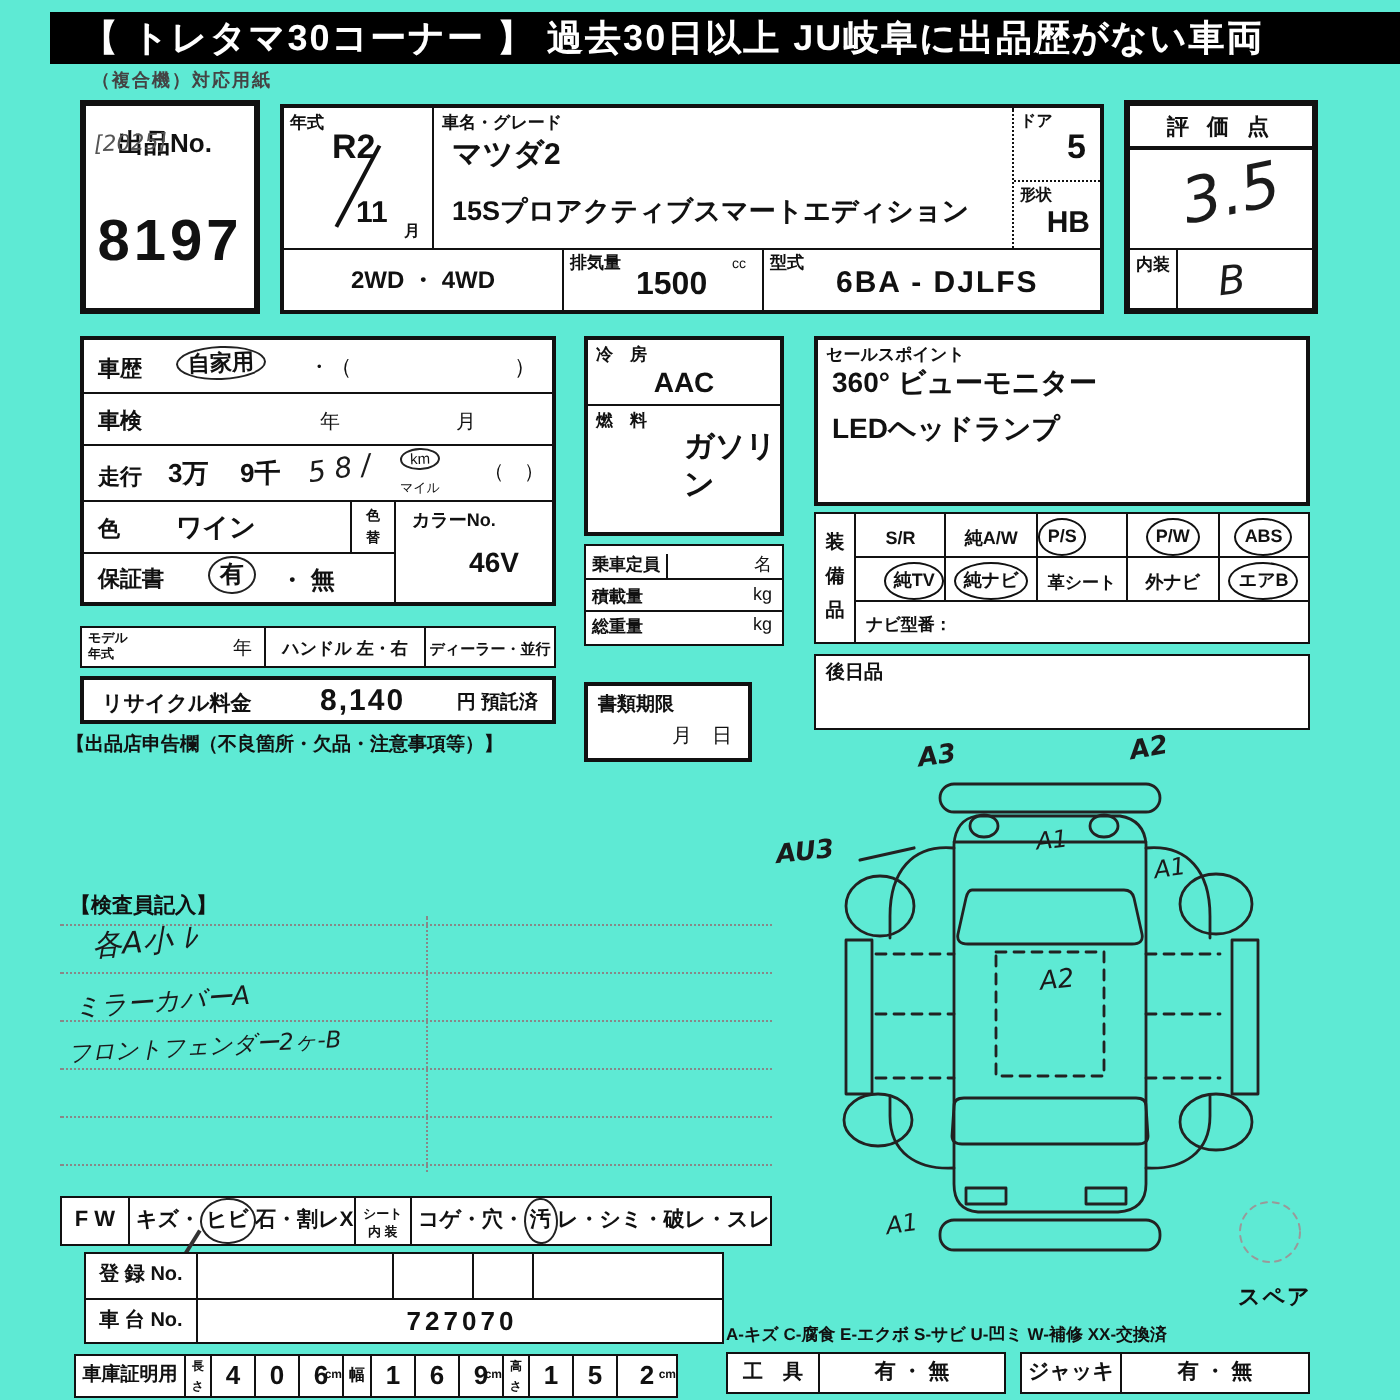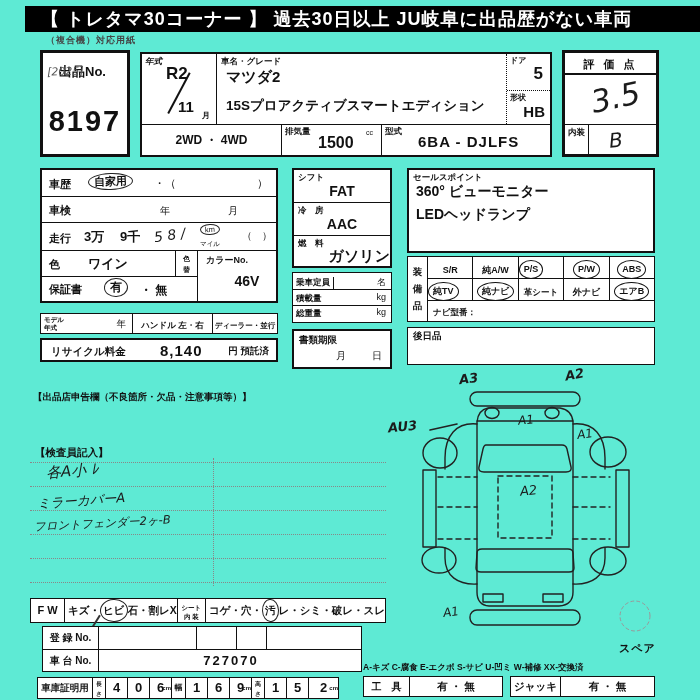--- a/index.html
+++ b/index.html
@@ -31,21 +31,21 @@
 
   <div class="box thick" style="left:40px;top:50px;width:90px;height:107px;">
     <span class="abs b" style="left:16px;top:10px;font-size:13px;">出品No.</span>
     <span class="abs hand" style="left:4px;top:12px;font-size:11px;color:#555;transform:rotate(-2deg);">[2025]</span>
     <div class="abs b" style="left:0;top:52px;width:100%;text-align:center;font-size:29px;letter-spacing:2px;">8197</div>
   </div>
 
   <div class="box" style="left:140px;top:52px;width:412px;height:105px;">
 
     <div class="abs cell" style="left:0;top:0;width:75px;height:70px;border-right:1.5px solid #111;">
-      <span class="lbl abs" style="left:3px;top:2px;font-style:italic;">年式</span>
+      <span class="lbl abs" style="left:3px;top:2px;">年式</span>
       <span class="abs b" style="left:24px;top:10px;font-size:17px;">R2</span>
       <div class="abs" style="left:36px;top:16px;width:1.5px;height:46px;background:#111;transform:rotate(28deg);"></div>
       <span class="abs b" style="left:36px;top:44px;font-size:15px;">11</span>
       <span class="abs lbl" style="right:6px;bottom:3px;font-size:8px;">月</span>
     </div>
 
     <div class="abs cell" style="left:75px;top:0;width:290px;height:70px;border-right:1.5px dotted #111;">
       <span class="lbl abs" style="left:4px;top:2px;">車名・グレード</span>
       <div class="abs b" style="left:9px;top:14px;font-size:15px;">マツダ2</div>
       <div class="abs b nowrap" style="left:9px;top:43px;font-size:13.5px;">15Sプロアクティブスマートエディション</div>
@@ -135,53 +135,49 @@
     <div class="cell" style="flex:1;text-align:center;">
       <span style="font-size:7.5px;font-weight:bold;line-height:19px;">ディーラー・並行</span>
     </div>
   </div>
 
   <div class="box" style="left:40px;top:338px;width:238px;height:24px;">
     <span class="abs b" style="left:9px;top:5px;font-size:10.5px;">リサイクル料金</span>
     <span class="abs b" style="left:118px;top:2px;font-size:15px;letter-spacing:1px;">8,140</span>
     <span class="abs b" style="right:7px;top:5px;font-size:9.5px;">円 預託済</span>
   </div>
-  <div class="abs b" style="left:33px;top:366px;font-size:9.5px;margin-top:25px;">【出品店申告欄（不良箇所・欠品・注意事項等）】</div>
+  <div class="abs b" style="left:33px;top:366px;font-size:9.5px;">【出品店申告欄（不良箇所・欠品・注意事項等）】</div>
 
   <div class="box" style="left:292px;top:168px;width:100px;height:100px;">
-    <div class="cell" style="height:33px;border-bottom:1.5px solid #111;position:relative;">
-      <span class="lbl abs" style="left:4px;top:2px;">シフト</span>
-      <div class="b" style="text-align:center;padding-top:13px;font-size:14px;">FAT</div>
-    </div>
     <div class="cell" style="height:33px;border-bottom:1.5px solid #111;position:relative;">
       <span class="lbl abs" style="left:4px;top:2px;">冷　房</span>
       <div class="b" style="text-align:center;padding-top:13px;font-size:14px;">AAC</div>
     </div>
     <div class="cell" style="height:31px;position:relative;">
       <span class="lbl abs" style="left:4px;top:2px;">燃　料</span>
-      <div class="b" style="text-align:right;padding-top:11px;font-size:15px;">ガソリン</div>
+      <div class="b" style="text-align:left;padding-top:11px;font-size:15px;padding-left:48px;">ガソリン</div>
     </div>
   </div>
 
   <div class="box thin" style="left:292px;top:272px;width:100px;height:51px;">
     <div class="cell" style="height:17px;border-bottom:1px solid #111;position:relative;">
       <span class="abs b" style="left:3px;top:4px;font-size:8.5px;border-right:1px solid #111;padding-right:3px;">乗車定員</span>
       <span class="abs" style="right:5px;top:3px;font-size:9px;">名</span>
     </div>
     <div class="cell" style="height:16px;border-bottom:1px solid #111;position:relative;">
       <span class="abs b" style="left:3px;top:3px;font-size:8.5px;">積載量</span>
       <span class="abs" style="right:5px;top:2px;font-size:9px;">kg</span>
     </div>
     <div class="cell" style="height:15px;position:relative;">
       <span class="abs b" style="left:3px;top:2px;font-size:8.5px;">総重量</span>
       <span class="abs" style="right:5px;top:1px;font-size:9px;">kg</span>
     </div>
   </div>
 
-  <div class="box" style="left:292px;top:329px;width:100px;height:40px;">
+  <div class="box" style="left:292px;top:341px;width:84px;height:40px;">
     <span class="abs b" style="left:5px;top:3px;font-size:9.5px;">書類期限</span>
     <span class="abs" style="left:42px;bottom:4px;font-size:10px;">月</span>
     <span class="abs" style="right:8px;bottom:4px;font-size:10px;">日</span>
   </div>
 
   <div class="box" style="left:407px;top:168px;width:248px;height:85px;">
     <span class="lbl abs" style="left:4px;top:2px;">セールスポイント</span>
     <div class="abs b" style="left:7px;top:13px;font-size:14px;">360° ビューモニター</div>
     <div class="abs b" style="left:7px;top:36px;font-size:14px;">LEDヘッドランプ</div>
   </div>
@@ -194,21 +190,21 @@
     </div>
     <div class="abs" style="left:20px;top:0;width:226px;height:100%;">
       <div style="display:flex;height:21px;border-bottom:1.2px solid #111;">
         <div class="cell" style="flex:1;border-right:1.2px solid #111;text-align:center;line-height:21px;"><span style="font-size:9px;font-weight:bold;">S/R</span></div>
         <div class="cell" style="flex:1;border-right:1.2px solid #111;text-align:center;line-height:21px;"><span style="font-size:9px;font-weight:bold;">純A/W</span></div>
         <div class="cell" style="flex:1;border-right:1.2px solid #111;text-align:left;line-height:17px;padding-top:1px;"><span class="oval" style="font-size:9px;font-weight:bold;">P/S</span></div>
         <div class="cell" style="flex:1;border-right:1.2px solid #111;text-align:center;line-height:17px;padding-top:1px;"><span class="oval" style="font-size:9px;font-weight:bold;">P/W</span></div>
         <div class="cell" style="flex:1;text-align:center;line-height:17px;padding-top:1px;"><span class="oval" style="font-size:9px;font-weight:bold;">ABS</span></div>
       </div>
       <div style="display:flex;height:21px;border-bottom:1.2px solid #111;">
-        <div class="cell" style="flex:1;border-right:1.2px solid #111;text-align:left;line-height:17px;padding-top:1px;"><span class="oval" style="font-size:9px;font-weight:bold;">純TV</span></div>
+        <div class="cell" style="flex:1;border-right:1.2px solid #111;text-align:right;line-height:17px;padding-top:1px;"><span class="oval" style="font-size:9px;font-weight:bold;">純TV</span></div>
         <div class="cell" style="flex:1;border-right:1.2px solid #111;text-align:center;line-height:17px;padding-top:1px;"><span class="oval" style="font-size:9px;font-weight:bold;">純ナビ</span></div>
         <div class="cell" style="flex:1;border-right:1.2px solid #111;text-align:center;line-height:21px;"><span style="font-size:8.5px;font-weight:bold;">革シート</span></div>
         <div class="cell" style="flex:1;border-right:1.2px solid #111;text-align:center;line-height:21px;"><span style="font-size:9px;font-weight:bold;">外ナビ</span></div>
         <div class="cell" style="flex:1;text-align:center;line-height:17px;padding-top:1px;"><span class="oval" style="font-size:9px;font-weight:bold;">エアB</span></div>
       </div>
       <div style="height:21px;position:relative;">
         <span class="abs b" style="left:5px;top:6px;font-size:8.5px;">ナビ型番：</span>
       </div>
     </div>
   </div>

